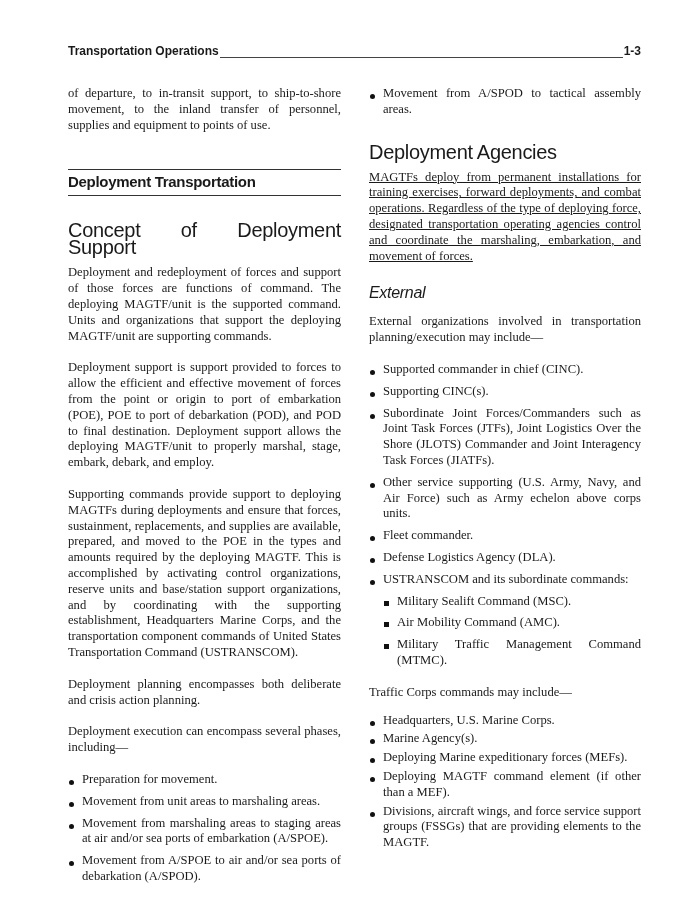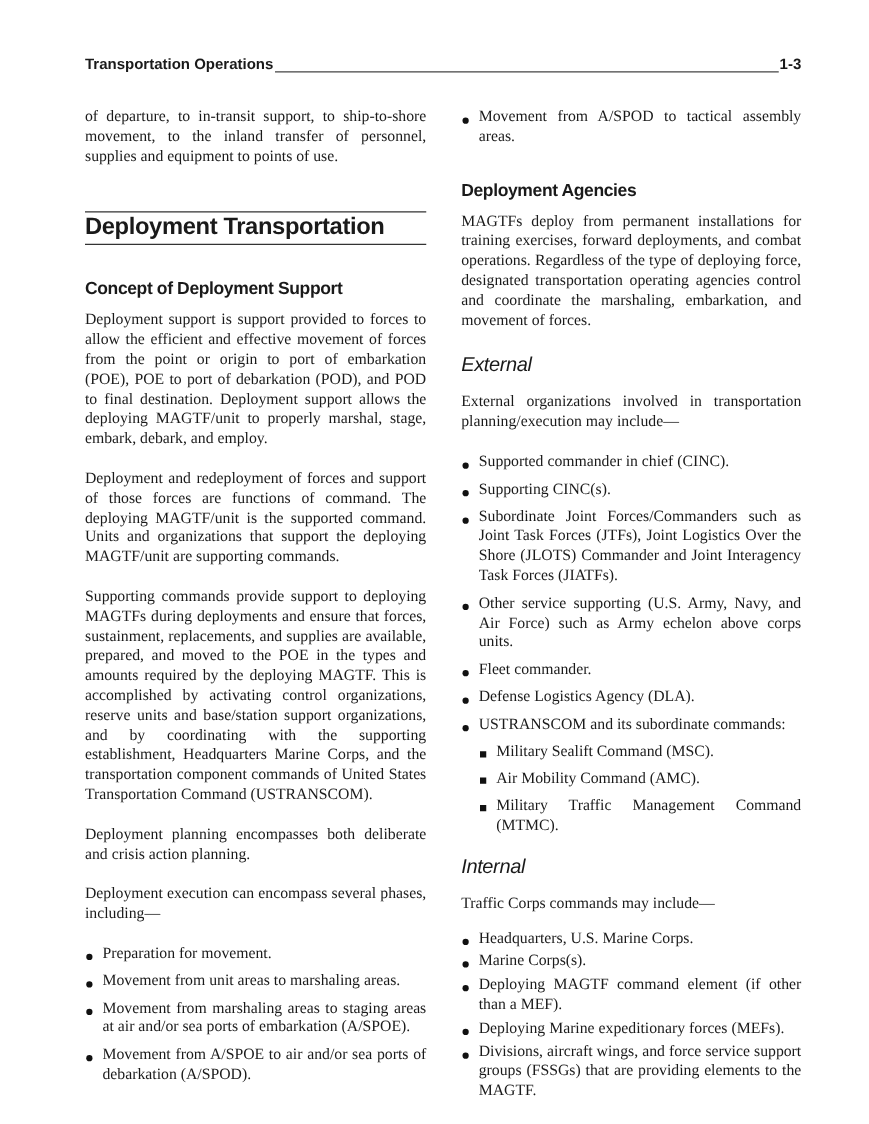--- a/index.html
+++ b/index.html
@@ -14,25 +14,25 @@
     position: absolute; top: 86px;
     font-family: "Liberation Serif", serif; font-size: 12.6px; line-height: 15.8px;
     text-align: justify;
   }
   .col.left { left: 68px; width: 273px; }
   .col.right { left: 369px; width: 272px; }
   p { margin: 0 0 16px 0; }
   .h1-block {
     border-top: 1.5px solid #333; border-bottom: 1.5px solid #333;
     padding: 3px 0 5px 0; margin: 36px 0 0 0;
-    font-family: "Liberation Sans", sans-serif; font-weight: bold; font-size: 19px; line-height: 17px;
+    font-family: "Liberation Sans", sans-serif; font-weight: bold; font-size: 15px; line-height: 17px;
     letter-spacing: -0.3px;
   }
   .h2 {
-    font-family: "Liberation Sans", sans-serif; font-weight: bold; font-size: 14px; line-height: 17px;
+    font-family: "Liberation Sans", sans-serif; font-weight: normal; font-size: 20px; line-height: 17px;
     margin: 0 0 9px 0; letter-spacing: -0.3px;
   }
   .h3 {
     font-family: "Liberation Sans", sans-serif; font-style: italic; font-size: 16px; line-height: 17px;
     margin: 0 0 13px 0; letter-spacing: -0.3px;
   }
   ul { list-style: none; margin: 0 0 16px 0; padding: 0; }
   li { position: relative; padding-left: 14px; margin-bottom: 6px; }
   li .bullet {
     position: absolute; left: 1px; top: 8px; width: 5px; height: 5px; border-radius: 50%; background: #111;
@@ -51,64 +51,63 @@
   <span>1-3</span>
 </div>
 
 <div class="col left">
   <p>of departure, to in-transit support, to ship-to-shore movement, to the inland transfer of personnel, supplies and equipment to points of use.</p>
 
   <div class="h1-block">Deployment Transportation</div>
 
   <div class="h2" style="margin-top:26px;">Concept of Deployment Support</div>
 
+  <p>Deployment and redeployment of forces and support of those forces are functions of command. The deploying MAGTF/unit is the supported command. Units and organizations that support the deploying MAGTF/unit are supporting commands.</p>
   <p>Deployment support is support provided to forces to allow the efficient and effective movement of forces from the point or origin to port of embarkation (POE), POE to port of debarkation (POD), and POD to final destination. Deployment support allows the deploying MAGTF/unit to properly marshal, stage, embark, debark, and employ.</p>
-  <p>Deployment and redeployment of forces and support of those forces are functions of command. The deploying MAGTF/unit is the supported command. Units and organizations that support the deploying MAGTF/unit are supporting commands.</p>
   <p>Supporting commands provide support to deploying MAGTFs during deployments and ensure that forces, sustainment, replacements, and supplies are available, prepared, and moved to the POE in the types and amounts required by the deploying MAGTF. This is accomplished by activating control organizations, reserve units and base/station support organizations, and by coordinating with the supporting establishment, Headquarters Marine Corps, and the transportation component commands of United States Transportation Command (USTRANSCOM).</p>
   <p>Deployment planning encompasses both deliberate and crisis action planning.</p>
   <p>Deployment execution can encompass several phases, including—</p>
 
   <ul>
     <li><span class="bullet"></span><span>Preparation for movement.</span></li>
     <li><span class="bullet"></span><span>Movement from unit areas to marshaling areas.</span></li>
     <li><span class="bullet"></span><span>Movement from marshaling areas to staging areas at air and/or sea ports of embarkation (A/SPOE).</span></li>
     <li><span class="bullet"></span><span>Movement from A/SPOE to air and/or sea ports of debarkation (A/SPOD).</span></li>
   </ul>
 </div>
 
 <div class="col right">
   <ul style="margin-bottom:26px;">
     <li><span class="bullet"></span><span>Movement from A/SPOD to tactical assembly areas.</span></li>
   </ul>
 
   <div class="h2">Deployment Agencies</div>
-  <p style="margin-bottom:20px;">MAGTFs deploy from permanent installations for training exercises, forward deployments, and combat operations. Regardless of the type of deploying force, designated transportation operating agencies control and coordinate the marshaling, embarkation, and movement of forces.</p>
+  <p style="margin-bottom:20px;text-decoration:underline;">MAGTFs deploy from permanent installations for training exercises, forward deployments, and combat operations. Regardless of the type of deploying force, designated transportation operating agencies control and coordinate the marshaling, embarkation, and movement of forces.</p>
 
   <div class="h3">External</div>
   <p>External organizations involved in transportation planning/execution may include—</p>
 
   <ul>
     <li><span class="bullet"></span><span>Supported commander in chief (CINC).</span></li>
     <li><span class="bullet"></span><span>Supporting CINC(s).</span></li>
     <li><span class="bullet"></span><span>Subordinate Joint Forces/Commanders such as Joint Task Forces (JTFs), Joint Logistics Over the Shore (JLOTS) Commander and Joint Interagency Task Forces (JIATFs).</span></li>
     <li><span class="bullet"></span><span>Other service supporting (U.S. Army, Navy, and Air Force) such as Army echelon above corps units.</span></li>
     <li><span class="bullet"></span><span>Fleet commander.</span></li>
     <li><span class="bullet"></span><span>Defense Logistics Agency (DLA).</span></li>
     <li><span class="bullet"></span><span>USTRANSCOM and its subordinate commands:</span>
       <ul class="sub">
         <li><span class="bullet"></span><span>Military Sealift Command (MSC).</span></li>
         <li><span class="bullet"></span><span>Air Mobility Command (AMC).</span></li>
         <li><span class="bullet"></span><span>Military Traffic Management Command (MTMC).</span></li>
       </ul>
     </li>
   </ul>
 
-  <div class="h3">Internal</div>
   <p style="margin-bottom:12px;">Traffic Corps commands may include—</p>
 
   <ul class="tight">
     <li><span class="bullet"></span><span>Headquarters, U.S. Marine Corps.</span></li>
-    <li><span class="bullet"></span><span>Marine Corps(s).</span></li>
+    <li><span class="bullet"></span><span>Marine Agency(s).</span></li>
+    <li><span class="bullet"></span><span>Deploying Marine expeditionary forces (MEFs).</span></li>
     <li><span class="bullet"></span><span>Deploying MAGTF command element (if other than a MEF).</span></li>
-    <li><span class="bullet"></span><span>Deploying Marine expeditionary forces (MEFs).</span></li>
     <li><span class="bullet"></span><span>Divisions, aircraft wings, and force service support groups (FSSGs) that are providing elements to the MAGTF.</span></li>
   </ul>
 </div>
 
 </body></html>

